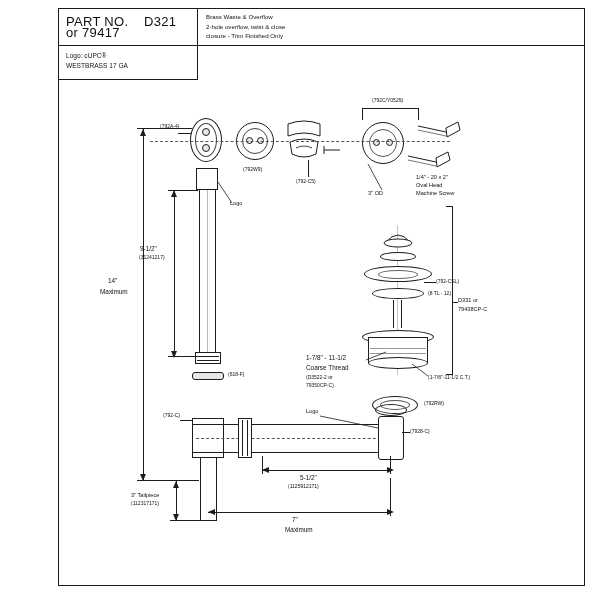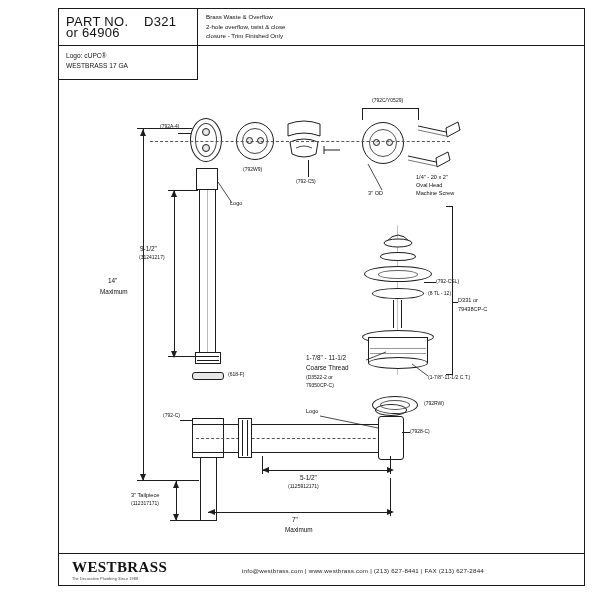--- a/index.html
+++ b/index.html
@@ -85,21 +85,21 @@
 
   <div class="frame"></div>
 
   <div class="hdr">
     <div class="hdr-cell hdr-left">
       <div>
         <span>PART NO.</span>
         &nbsp;&nbsp;
         <span>D321</span>
       </div>
-      <div>or 64906</div>
+      <div>or 79417</div>
     </div>
     <div class="hdr-cell hdr-right">
       <div>Brass Waste &amp; Overflow</div>
       <div>2-hole overflow, twist &amp; close</div>
       <div>closure - Trim Finished Only</div>
     </div>
   </div>
 
   <div class="logobox">
     <div>Logo:     cUPC®</div>
@@ -294,21 +294,14 @@
     <line x1="0" y1="10" x2="20" y2="2" stroke="#1d1d1d" stroke-width="0.8"></line>
   </svg>
 
   <div class="lbl" style="left:458px;top:297px;">D331 or</div>
   <div class="lbl" style="left:458px;top:306px;">79438CP-C</div>
   <div class="ln vl" style="left:452px;top:206px;height:168px;"></div>
   <div class="ln hl" style="left:446px;top:206px;width:7px;"></div>
   <div class="ln hl" style="left:446px;top:374px;width:7px;"></div>
   <div class="ln hl" style="left:452px;top:302px;width:6px;"></div>
 
-  <div class="footer">
-    <div class="brand">
-      <div class="b1">WESTBRASS</div>
-      <div class="b2">The Decorative Plumbing Since 1988</div>
-    </div>
-    <div class="contact">info@westbrass.com  |  www.westbrass.com  |  (213) 627-8441  |  FAX (213) 627-2844</div>
-  </div>
 
 </div>
 
 </body></html>

